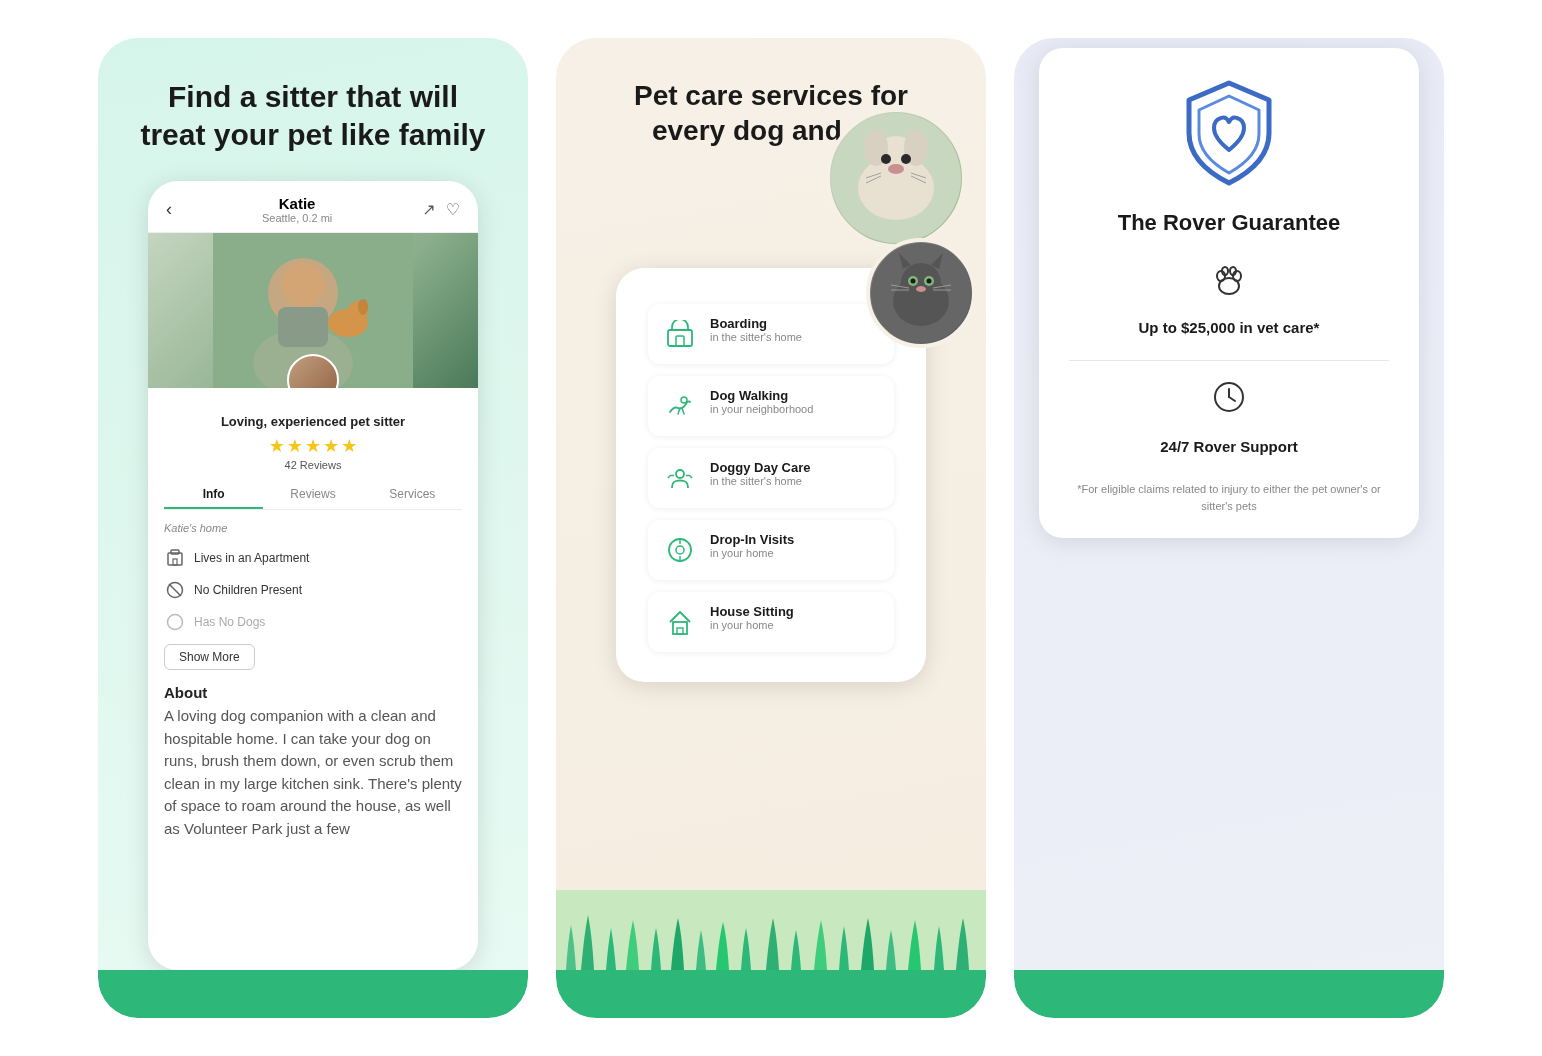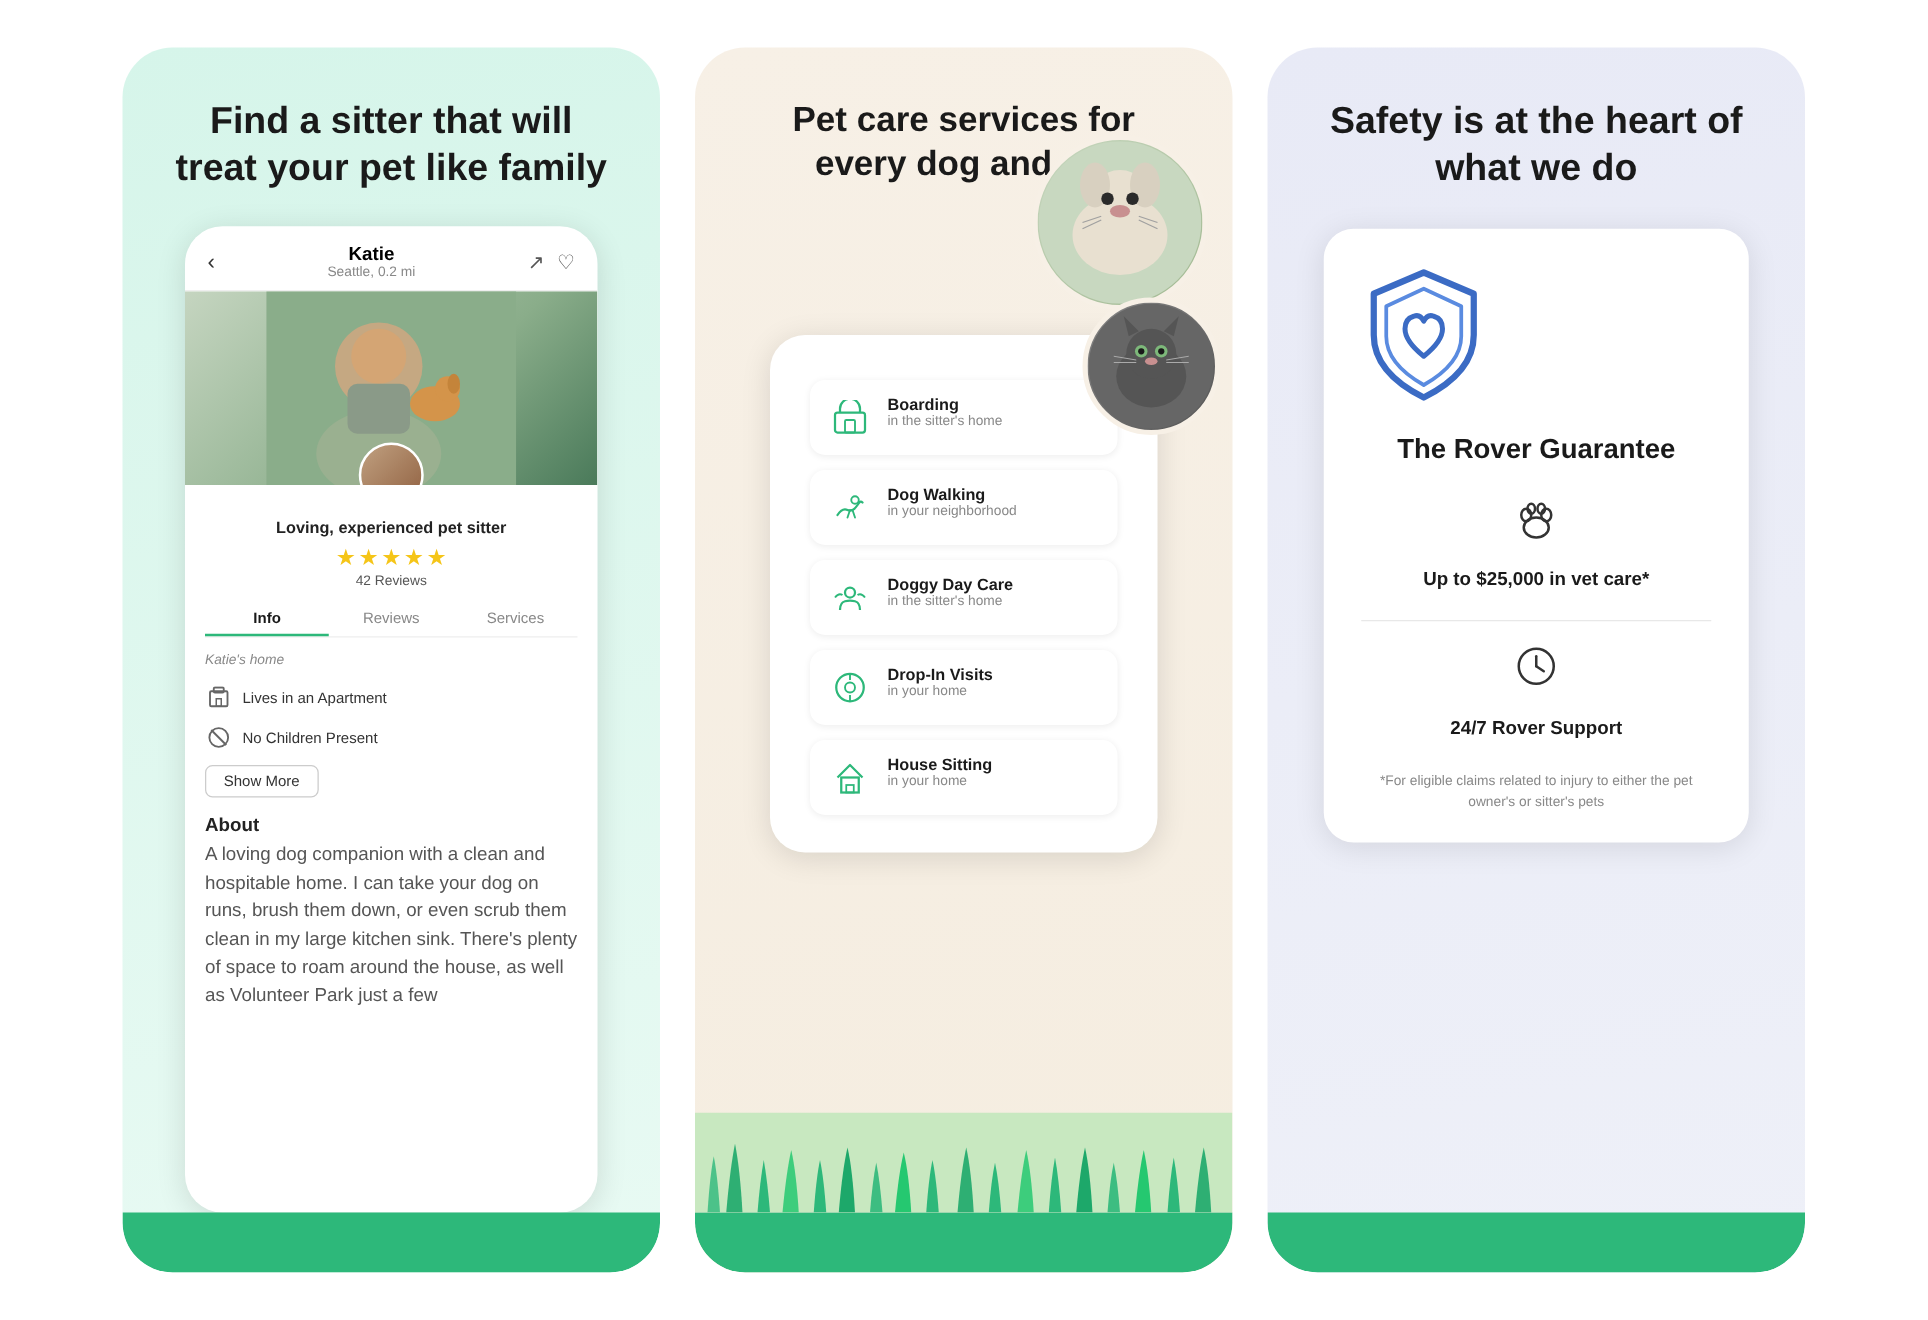--- a/index.html
+++ b/index.html
@@ -277,27 +277,28 @@
 
     
     .card-3 {
       background: linear-gradient(170deg, #e8eaf6 0%, #eef0f8 100%);
     }
     .card-3 .card-heading {
       font-size: 30px;
     }
 
     .guarantee-box {
-      width: 340px;
+      width: 380px;
       background: #fff;
       border-radius: 24px;
       box-shadow: 0 4px 24px rgba(0,0,0,0.10);
       padding: 30px 30px 24px;
       display: flex;
       flex-direction: column;
+      align-items: center;
       gap: 0;
       margin-top: 10px;
     }
     .shield-icon-wrap {
       margin-bottom: 18px;
     }
     .guarantee-title {
       font-size: 22px;
       font-weight: 800;
       color: #1a1a1a;
@@ -428,20 +429,28 @@
         <span class="info-icon">
           <svg width="18" height="18" viewBox="0 0 18 18">
               <circle cx="9" cy="9" r="7.5" fill="none" stroke="#666" stroke-width="1.5"></circle>
               <line x1="3" y1="3" x2="15" y2="15" stroke="#666" stroke-width="1.5"></line>
             </svg>
         </span>
         <span>No Children Present</span>
       </div>
 
 
+      <div class="phone-info-row">
+        <span class="info-icon">
+          <svg width="18" height="18" viewBox="0 0 18 18">
+              <circle cx="9" cy="9" r="7.5" fill="none" stroke="#bbb" stroke-width="1.5"></circle>
+            </svg>
+        </span>
+        <span style="color:#aaa">Has No Dogs</span>
+      </div>
 
       <button class="show-more-btn">Show More</button>
 
       <div class="about-label">About</div>
       <div class="about-text">A loving dog companion with a clean and hospitable home. I can take your dog on runs, brush them down, or even scrub them clean in my large kitchen sink. There's plenty of space to roam around the house, as well as Volunteer Park just a few</div>
     </div>
   </div>
   <div class="card-1-bottom"></div>
 </div>
 
@@ -589,21 +598,20 @@
       <path d="M330 80 Q332 54 335 40 Q338 54 340 80Z" fill="#2db87a" opacity="0.9"></path>
       <path d="M352 80 Q355 48 359 30 Q363 48 365 80Z" fill="#25c870"></path>
       <path d="M378 80 Q380 52 383 36 Q386 52 388 80Z" fill="#2db87a"></path>
       <path d="M400 80 Q403 46 407 28 Q411 46 413 80Z" fill="#1da86a" opacity="0.9"></path>
     </svg>
     <div class="card-2-bottom"></div>
   </div>
 </div>
 
 <div class="card card-3">
-  <p class="card-heading">Safety is at the heart of what we do</p>
 
   <div class="guarantee-box">
 
     <div class="shield-icon-wrap">
       <svg width="100" height="110" viewBox="0 0 100 110">
         <path d="M50 5 L90 22 L90 55 Q90 85 50 105 Q10 85 10 55 L10 22 Z" fill="none" stroke="#3b6bc4" stroke-width="5" stroke-linejoin="round"></path>
         <path d="M50 18 L80 32 L80 56 Q80 78 50 95 Q20 78 20 56 L20 32 Z" fill="none" stroke="#5a8be0" stroke-width="3" stroke-linejoin="round"></path>
 
         <path d="M50 72 Q35 60 35 50 Q35 42 42 40 Q47 38 50 44 Q53 38 58 40 Q65 42 65 50 Q65 60 50 72Z" fill="none" stroke="#3b6bc4" stroke-width="4" stroke-linejoin="round"></path>
       </svg>

